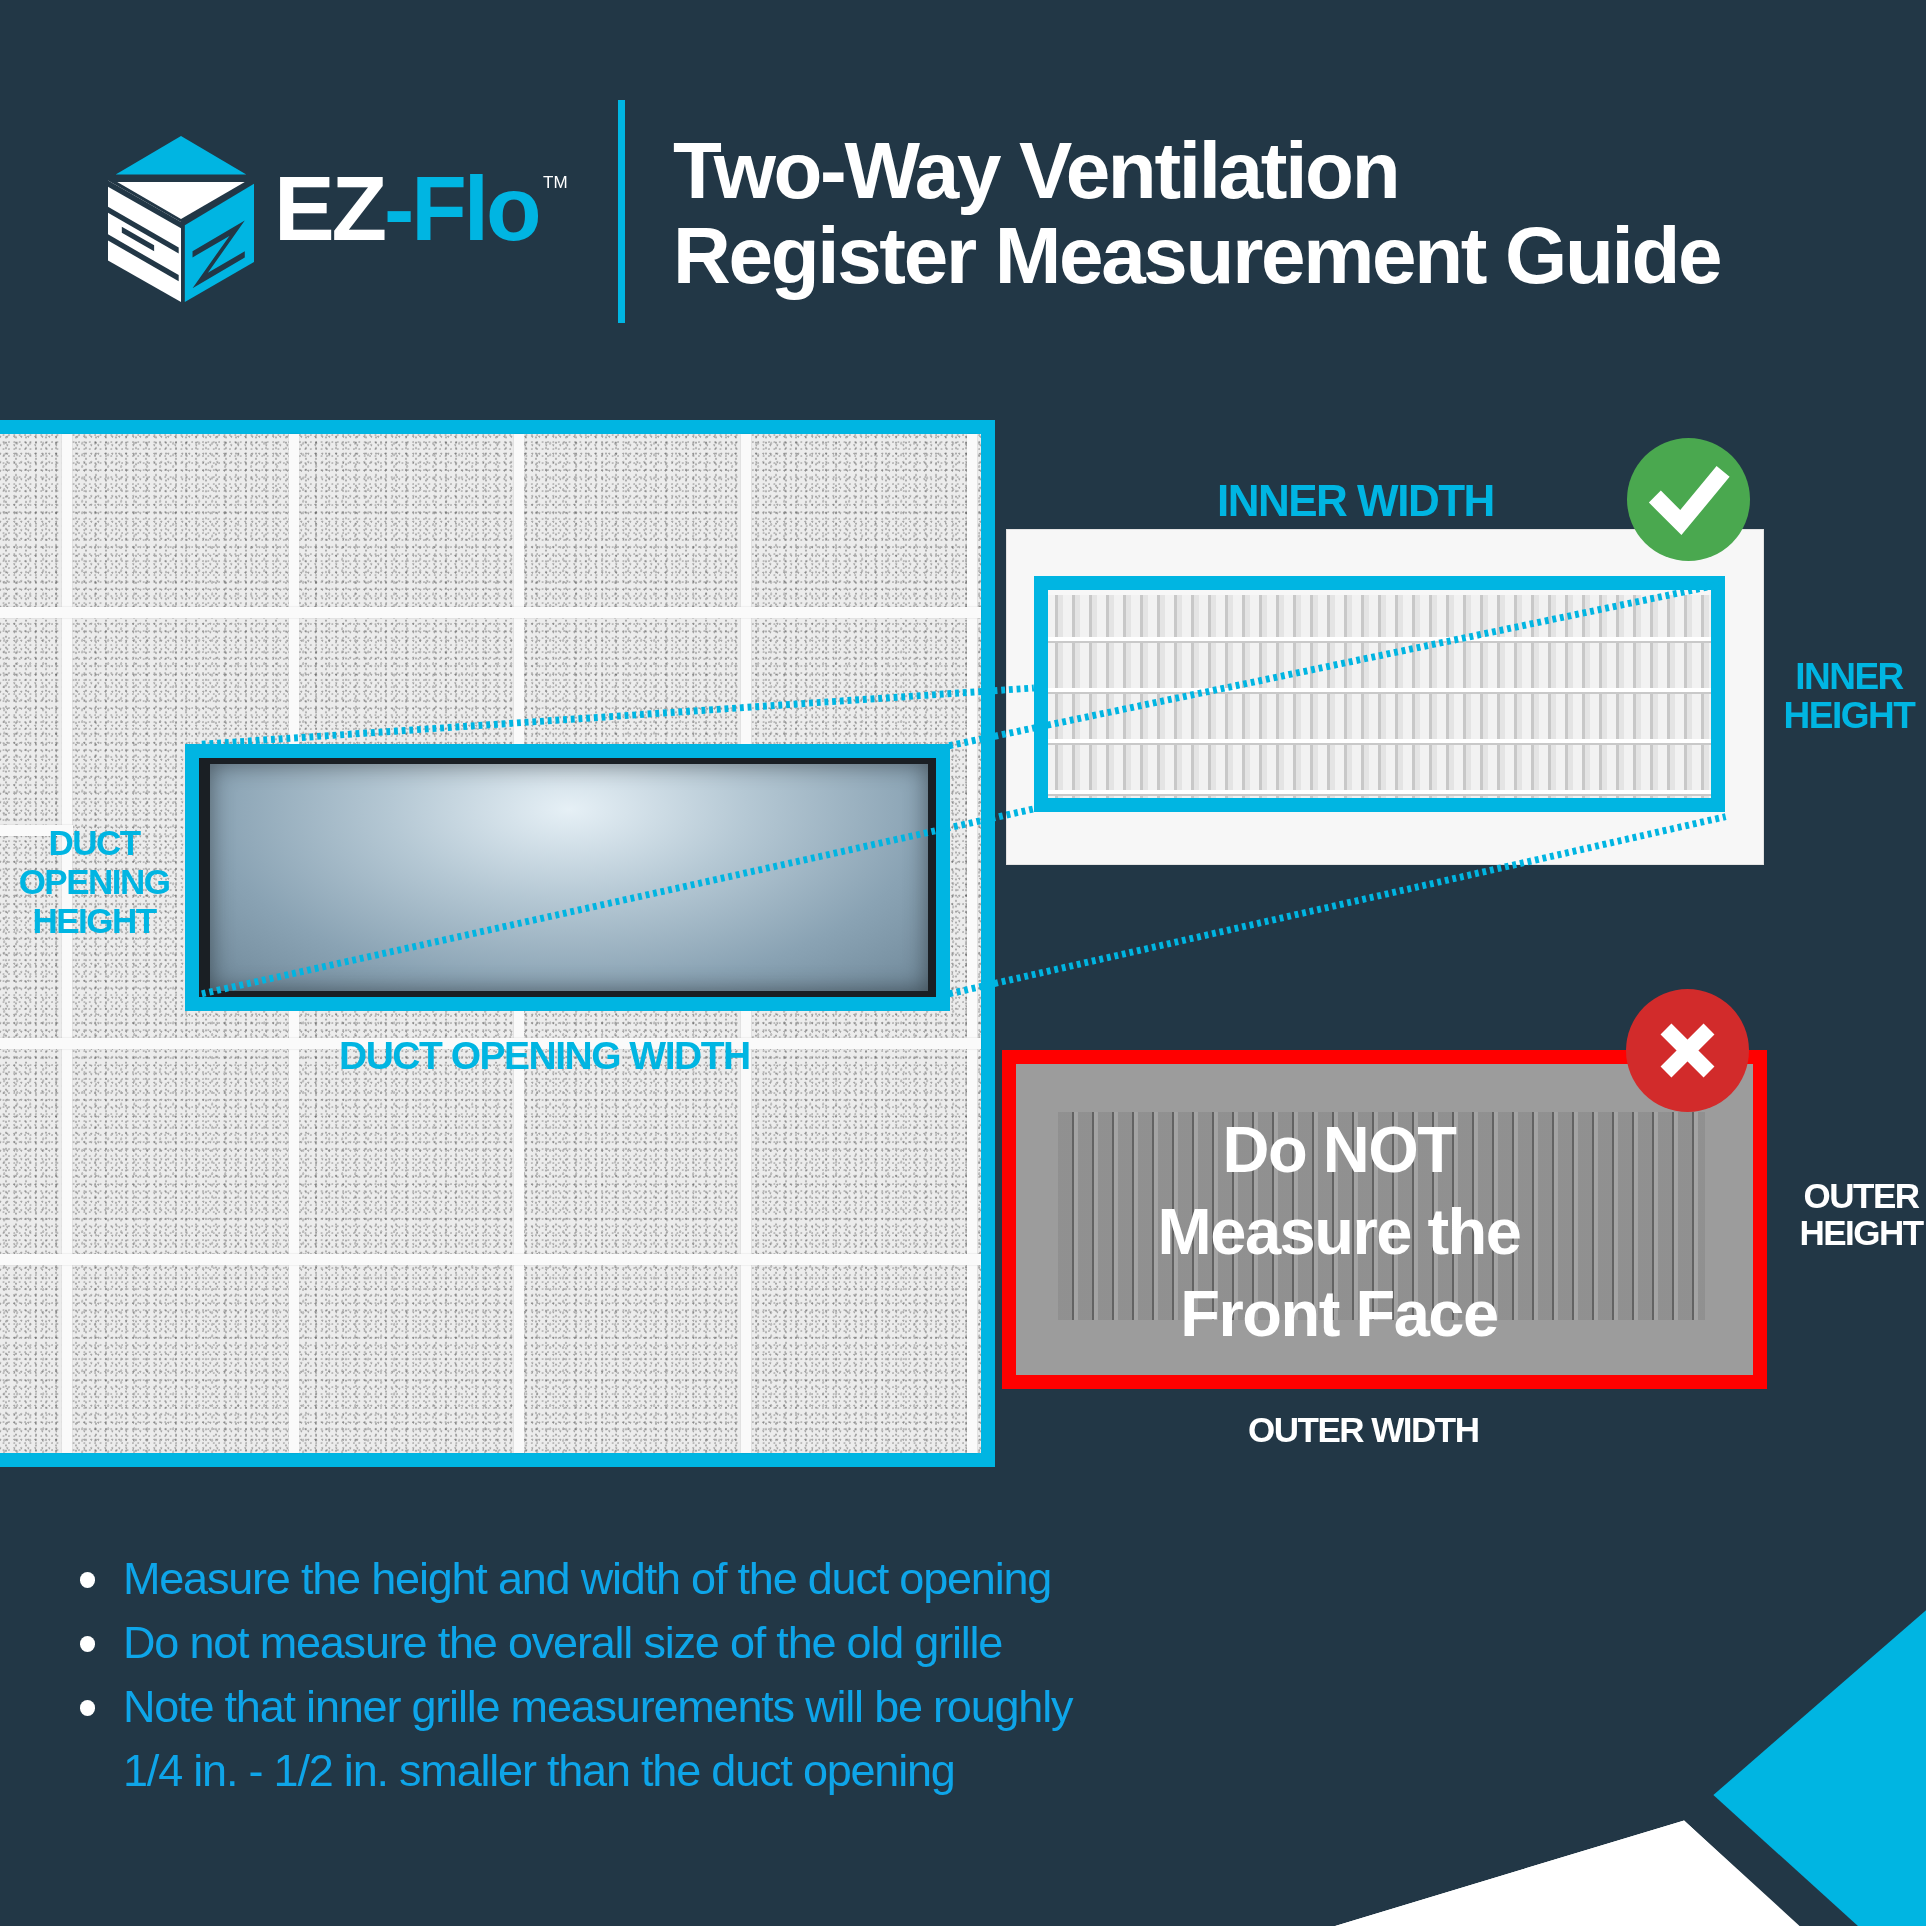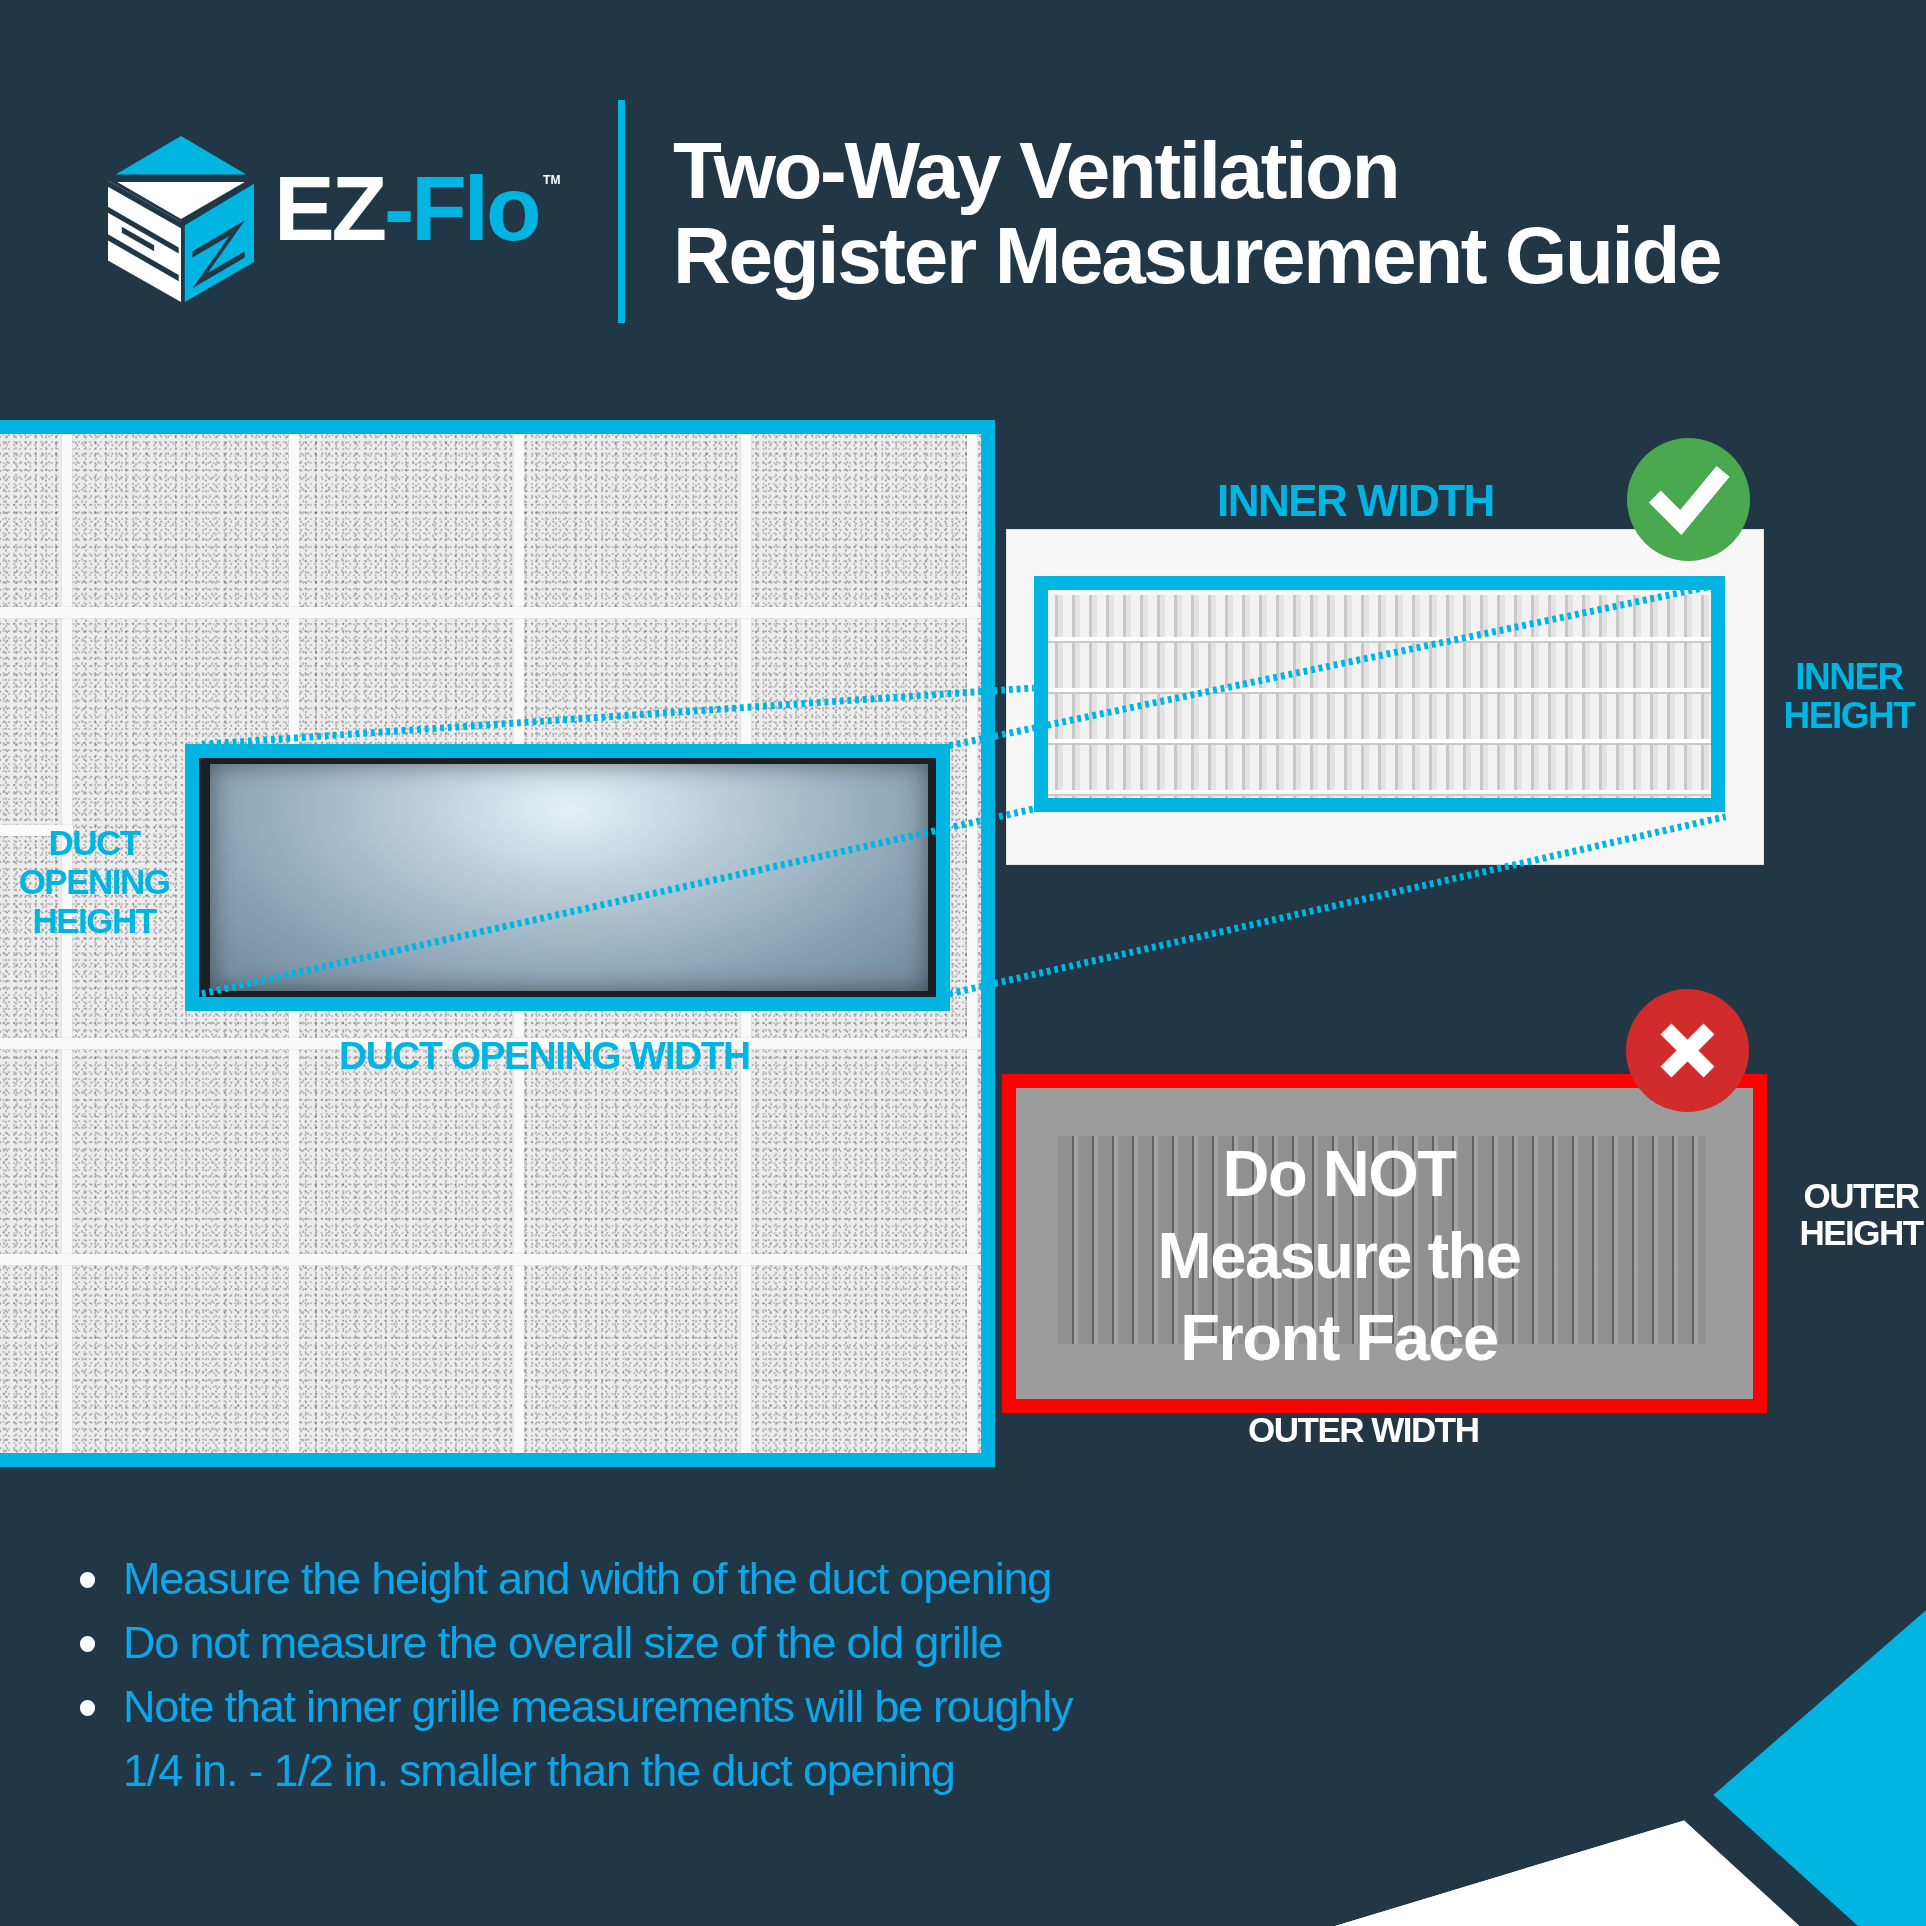--- a/index.html
+++ b/index.html
@@ -3,21 +3,21 @@
 <meta charset="utf-8">
 <style>
   html, body { margin: 0; padding: 0; }
   body { width: 1926px; height: 1926px; background: #223746; position: relative; overflow: hidden; font-family: "Liberation Sans", sans-serif; }
   .abs { position: absolute; }
   
   #logo-mark { left: 108px; top: 136px; width: 146px; height: 166px; }
   #brand { left: 274px; top: 163px; font-size: 91px; font-weight: 700; letter-spacing: -3.1px; line-height: 1; white-space: nowrap; }
   #brand .ez { color: #ffffff; text-align: right; }
   #brand .flo { color: #00b5e2; }
-  #brand .tm { color: #ffffff; font-size: 12px; font-weight: 700; vertical-align: top; position: relative; top: 10.8px; margin-left: 4.6px; letter-spacing: 0; margin-top: 32px; }
+  #brand .tm { color: #ffffff; font-size: 17px; font-weight: 400; vertical-align: top; position: relative; top: 10.8px; margin-left: 4.6px; letter-spacing: 0; margin-top: 32px; }
   #divider { left: 618px; top: 100px; width: 7px; height: 223px; background: #00b5e2; }
   #title { left: 673px; top: 128px; color: #ffffff; font-weight: 700; font-size: 80px; line-height: 85px; letter-spacing: -2.3px; white-space: nowrap; }
   
   #ceiling { left: -15.4px; top: 420px; width: 982px; height: 1019px; border: 14px solid #00b5e2; background-color: #ececec;
     background-image:
       radial-gradient(circle at 20% 30%, rgba(80,80,80,0.45) 0 0.9px, transparent 1.2px),
       radial-gradient(circle at 70% 60%, rgba(60,60,60,0.4) 0 0.8px, transparent 1.2px),
       radial-gradient(circle at 40% 80%, rgba(100,100,100,0.35) 0 1.1px, transparent 1.4px),
       radial-gradient(circle at 85% 15%, rgba(90,90,90,0.35) 0 0.7px, transparent 1px);
     background-size: 7px 8.5px, 10px 5.4px, 13px 11.6px, 5.4px 7px; }
@@ -34,21 +34,21 @@
   #grille-good { left: 1006px; top: 529px; width: 758px; height: 336px; background: #f7f7f7; box-shadow: inset 0 0 0 0.8px #ddd; }
   #grille-good-slats { position: absolute; left: 40px; top: 66px; width: 678px; height: 203px;
     background:
       repeating-linear-gradient(180deg, transparent 0 42px, #ffffff 42px 46px, #c9c9c9 46px 48px, transparent 48px 51px),
       repeating-linear-gradient(90deg, #f2f2f2 0 9.2px, #c8c8c8 9.2px 12.3px, #e4e4e4 12.3px 17px); }
   #inner-frame { left: 1034px; top: 576px; width: 663px; height: 208px; border: 14.6px solid #00b5e2; }
   #check-badge { left: 1627px; top: 438px; width: 123px; height: 123px; border-radius: 50%; background: #4aa84f; }
   #inner-width-label { left: 1217px; top: 479px; font-size: 44px; white-space: nowrap; }
   #inner-height-label { left: 1772px; top: 657px; width: 154px; font-size: 37px; line-height: 39px; }
   
-  #grille-bad { left: 1002px; top: 1050px; width: 737px; height: 311px; border: 14px solid #ff0000; background: #9c9c9c; margin-top: 24px; }
+  #grille-bad { left: 1002px; top: 1050px; width: 737px; height: 311px; border: 14px solid #ff0000; background: #9c9c9c; }
   #grille-bad-slats { position: absolute; left: 42px; top: 48px; width: 647px; height: 208px;
     background: repeating-linear-gradient(90deg, #8f8f8f 0 14px, #5c5c5c 14px 16px, #a4a4a4 16px 20px); opacity: 0.9; }
   #bad-text { position: absolute; left: 0; top: 45px; width: 462px; margin-left: 92px; color: #ffffff; font-weight: 700; font-size: 65px; line-height: 82px; text-align: center; letter-spacing: -1.5px; }
   #x-badge { left: 1626px; top: 989px; width: 123px; height: 123px; border-radius: 50%; background: #d22b2b; }
   .label-white { color: #ffffff; font-weight: 700; text-align: center; letter-spacing: -1.5px; line-height: 1; }
   #outer-height-label { left: 1784px; top: 1177px; width: 154px; font-size: 35px; line-height: 37px; }
   #outer-width-label { left: 1248px; top: 1412px; font-size: 35px; white-space: nowrap; }
   
   #bullets { left: 80px; top: 1547px; width: 1233px; margin: 0; padding: 0; list-style: none; color: #0ea5e9; font-size: 45px; line-height: 64px; letter-spacing: -1.2px; }
   #bullets li { position: relative; padding-left: 43px; }

